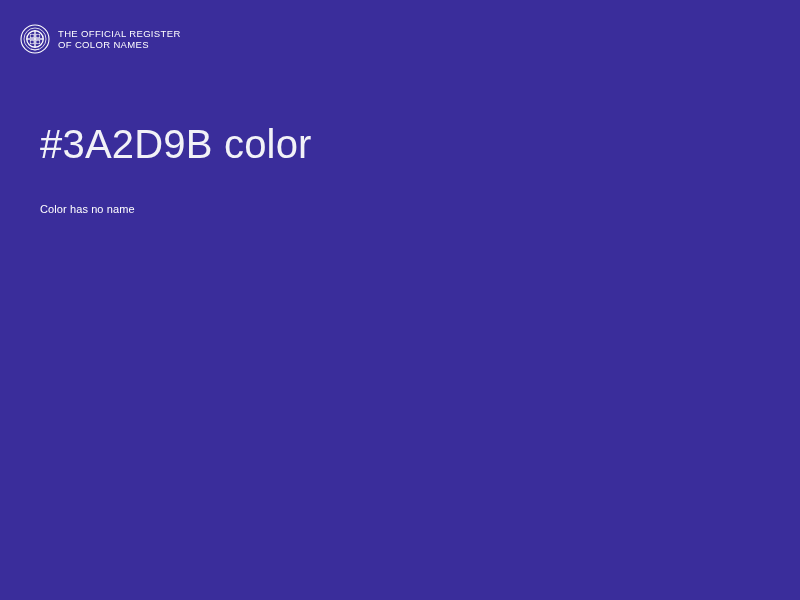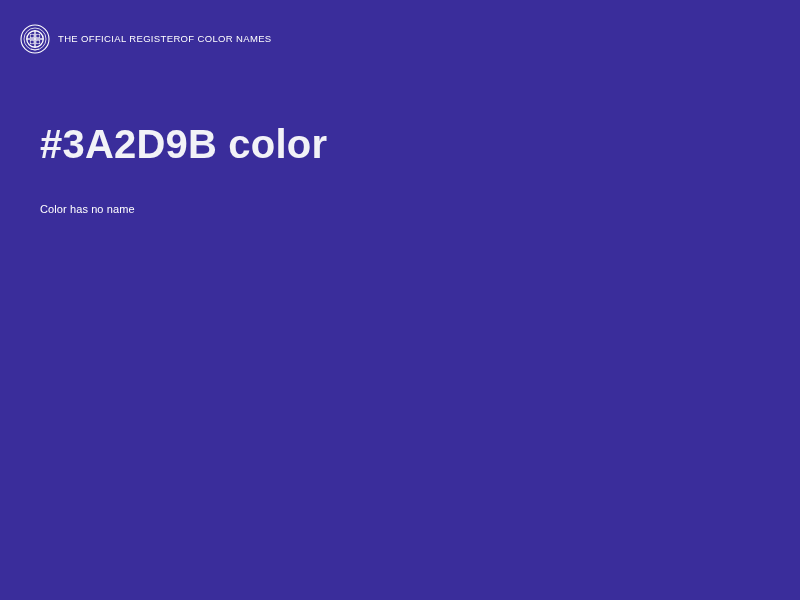--- a/index.html
+++ b/index.html
@@ -35,21 +35,21 @@
 
   .brand-mark {
     width: 30px;
     height: 30px;
     flex: 0 0 30px;
     display: block;
   }
 
   .brand-wordmark {
     display: flex;
-    flex-direction: row;
+    flex-direction: column;
     justify-content: center;
     color: #ffffff;
     font-size: 9.5px;
     line-height: 11.5px;
     letter-spacing: 0.35px;
     white-space: nowrap;
     text-transform: uppercase;
   }
 
   .brand-wordmark .line {
@@ -62,21 +62,21 @@
     left: 40px;
     top: 118px;
     right: 40px;
   }
 
   .color-title {
     margin: 0;
     color: #f2f2f7;
     font-size: 40px;
     line-height: 52px;
-    font-weight: 700;
+    font-weight: 400;
     letter-spacing: 0.2px;
     white-space: nowrap;
   }
 
   .color-subtitle {
     margin: 0;
     padding-top: 32px;
     color: #ffffff;
     font-size: 11px;
     line-height: 14px;

